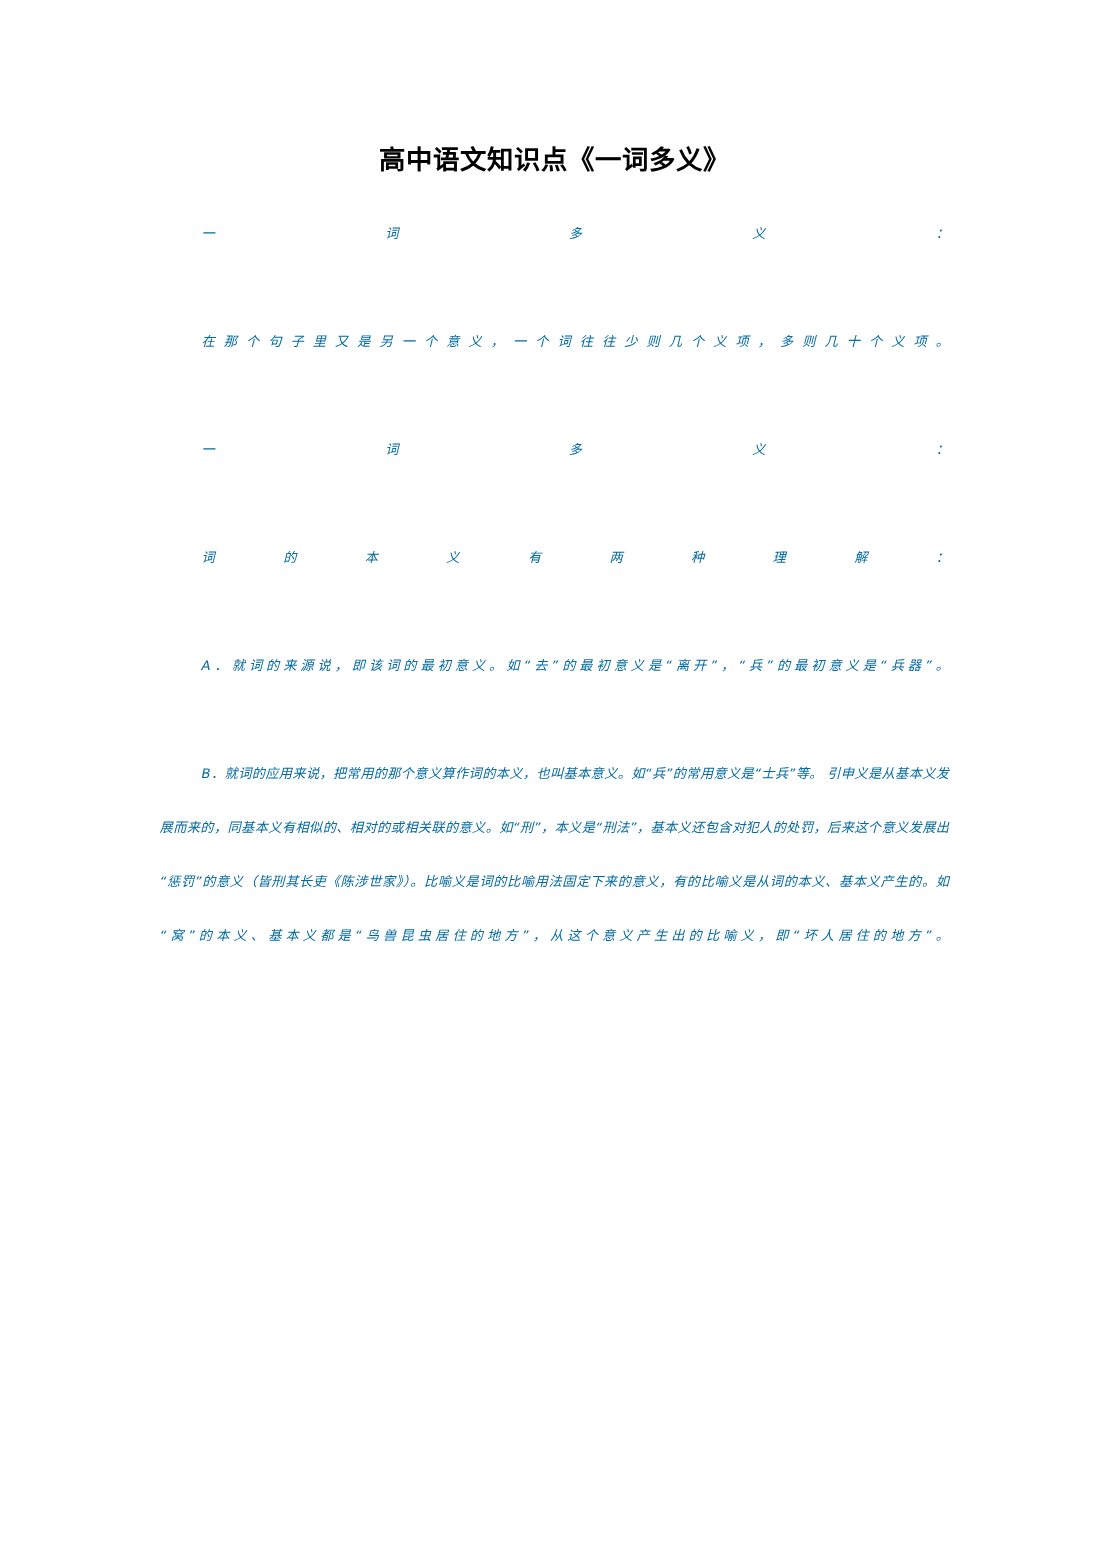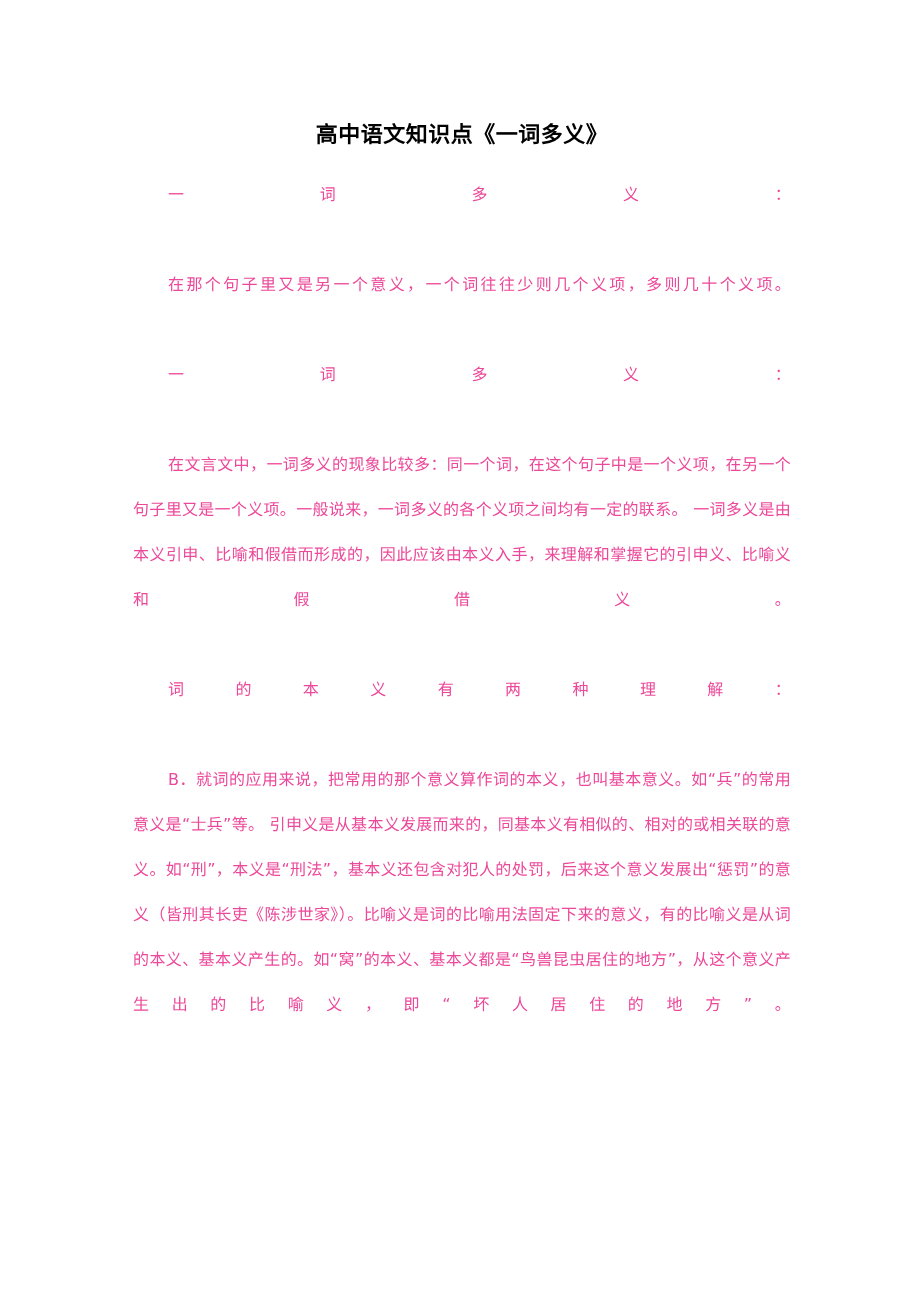--- a/index.html
+++ b/index.html
@@ -32,29 +32,30 @@
     font-size: 22px;
     font-weight: bold;
     text-align: center;
     letter-spacing: 0.5px;
     margin: 0;
     padding-top: 118px;
     line-height: 34px;
     color: #000000;
   }
   .para {
-    font-size: 16px;
+    font-size: 11px;
     line-height: 45px;
     text-align: justify;
     text-justify: inter-ideograph;
     text-indent: 35px;
     margin: 0;
-    color: #ec4899;
+    color: #0369a1;
     letter-spacing: 0.2px;
     word-break: break-all;
+    font-style: italic;
   }
   .para.first-para {
     margin-top: 20px;
   }
   
   .para::after {
     content: "";
     display: inline-block;
     width: 100%;
   }
@@ -67,21 +68,21 @@
 
     <h1 class="doc-title">高中语文知识点《一词多义》</h1>
 
     <p class="para first-para">一词多义：</p>
 
 
     <p class="para">在那个句子里又是另一个意义，一个词往往少则几个义项，多则几十个义项。</p>
 
     <p class="para">一词多义：</p>
 
-    <p class="para">在文言文中，一词多义的现象比较多：同一个词，在这个句子中是一个义项，在另一个句子里又是一个义项。一般说来，一词多义的各个义项之间均有一定的联系。 一词多义是由本义引申、比喻和假借而形成的，因此应该由本义入手，来理解和掌握它的引申义、比喻义和假借义。</p>
 
     <p class="para">词的本义有两种理解：</p>
 
+    <p class="para">A．就词的来源说，即该词的最初意义。如“去”的最初意义是“离开”，“兵”的最初意义是“兵器”。</p>
 
     <p class="para">B．就词的应用来说，把常用的那个意义算作词的本义，也叫基本意义。如“兵”的常用意义是“士兵”等。 引申义是从基本义发展而来的，同基本义有相似的、相对的或相关联的意义。如“刑”，本义是“刑法”，基本义还包含对犯人的处罚，后来这个意义发展出“惩罚”的意义（皆刑其长吏《陈涉世家》）。比喻义是词的比喻用法固定下来的意义，有的比喻义是从词的本义、基本义产生的。如“窝”的本义、基本义都是“鸟兽昆虫居住的地方”，从这个意义产生出的比喻义，即“坏人居住的地方”。</p>
 
   </div>
 </div>
 
 </body></html>

